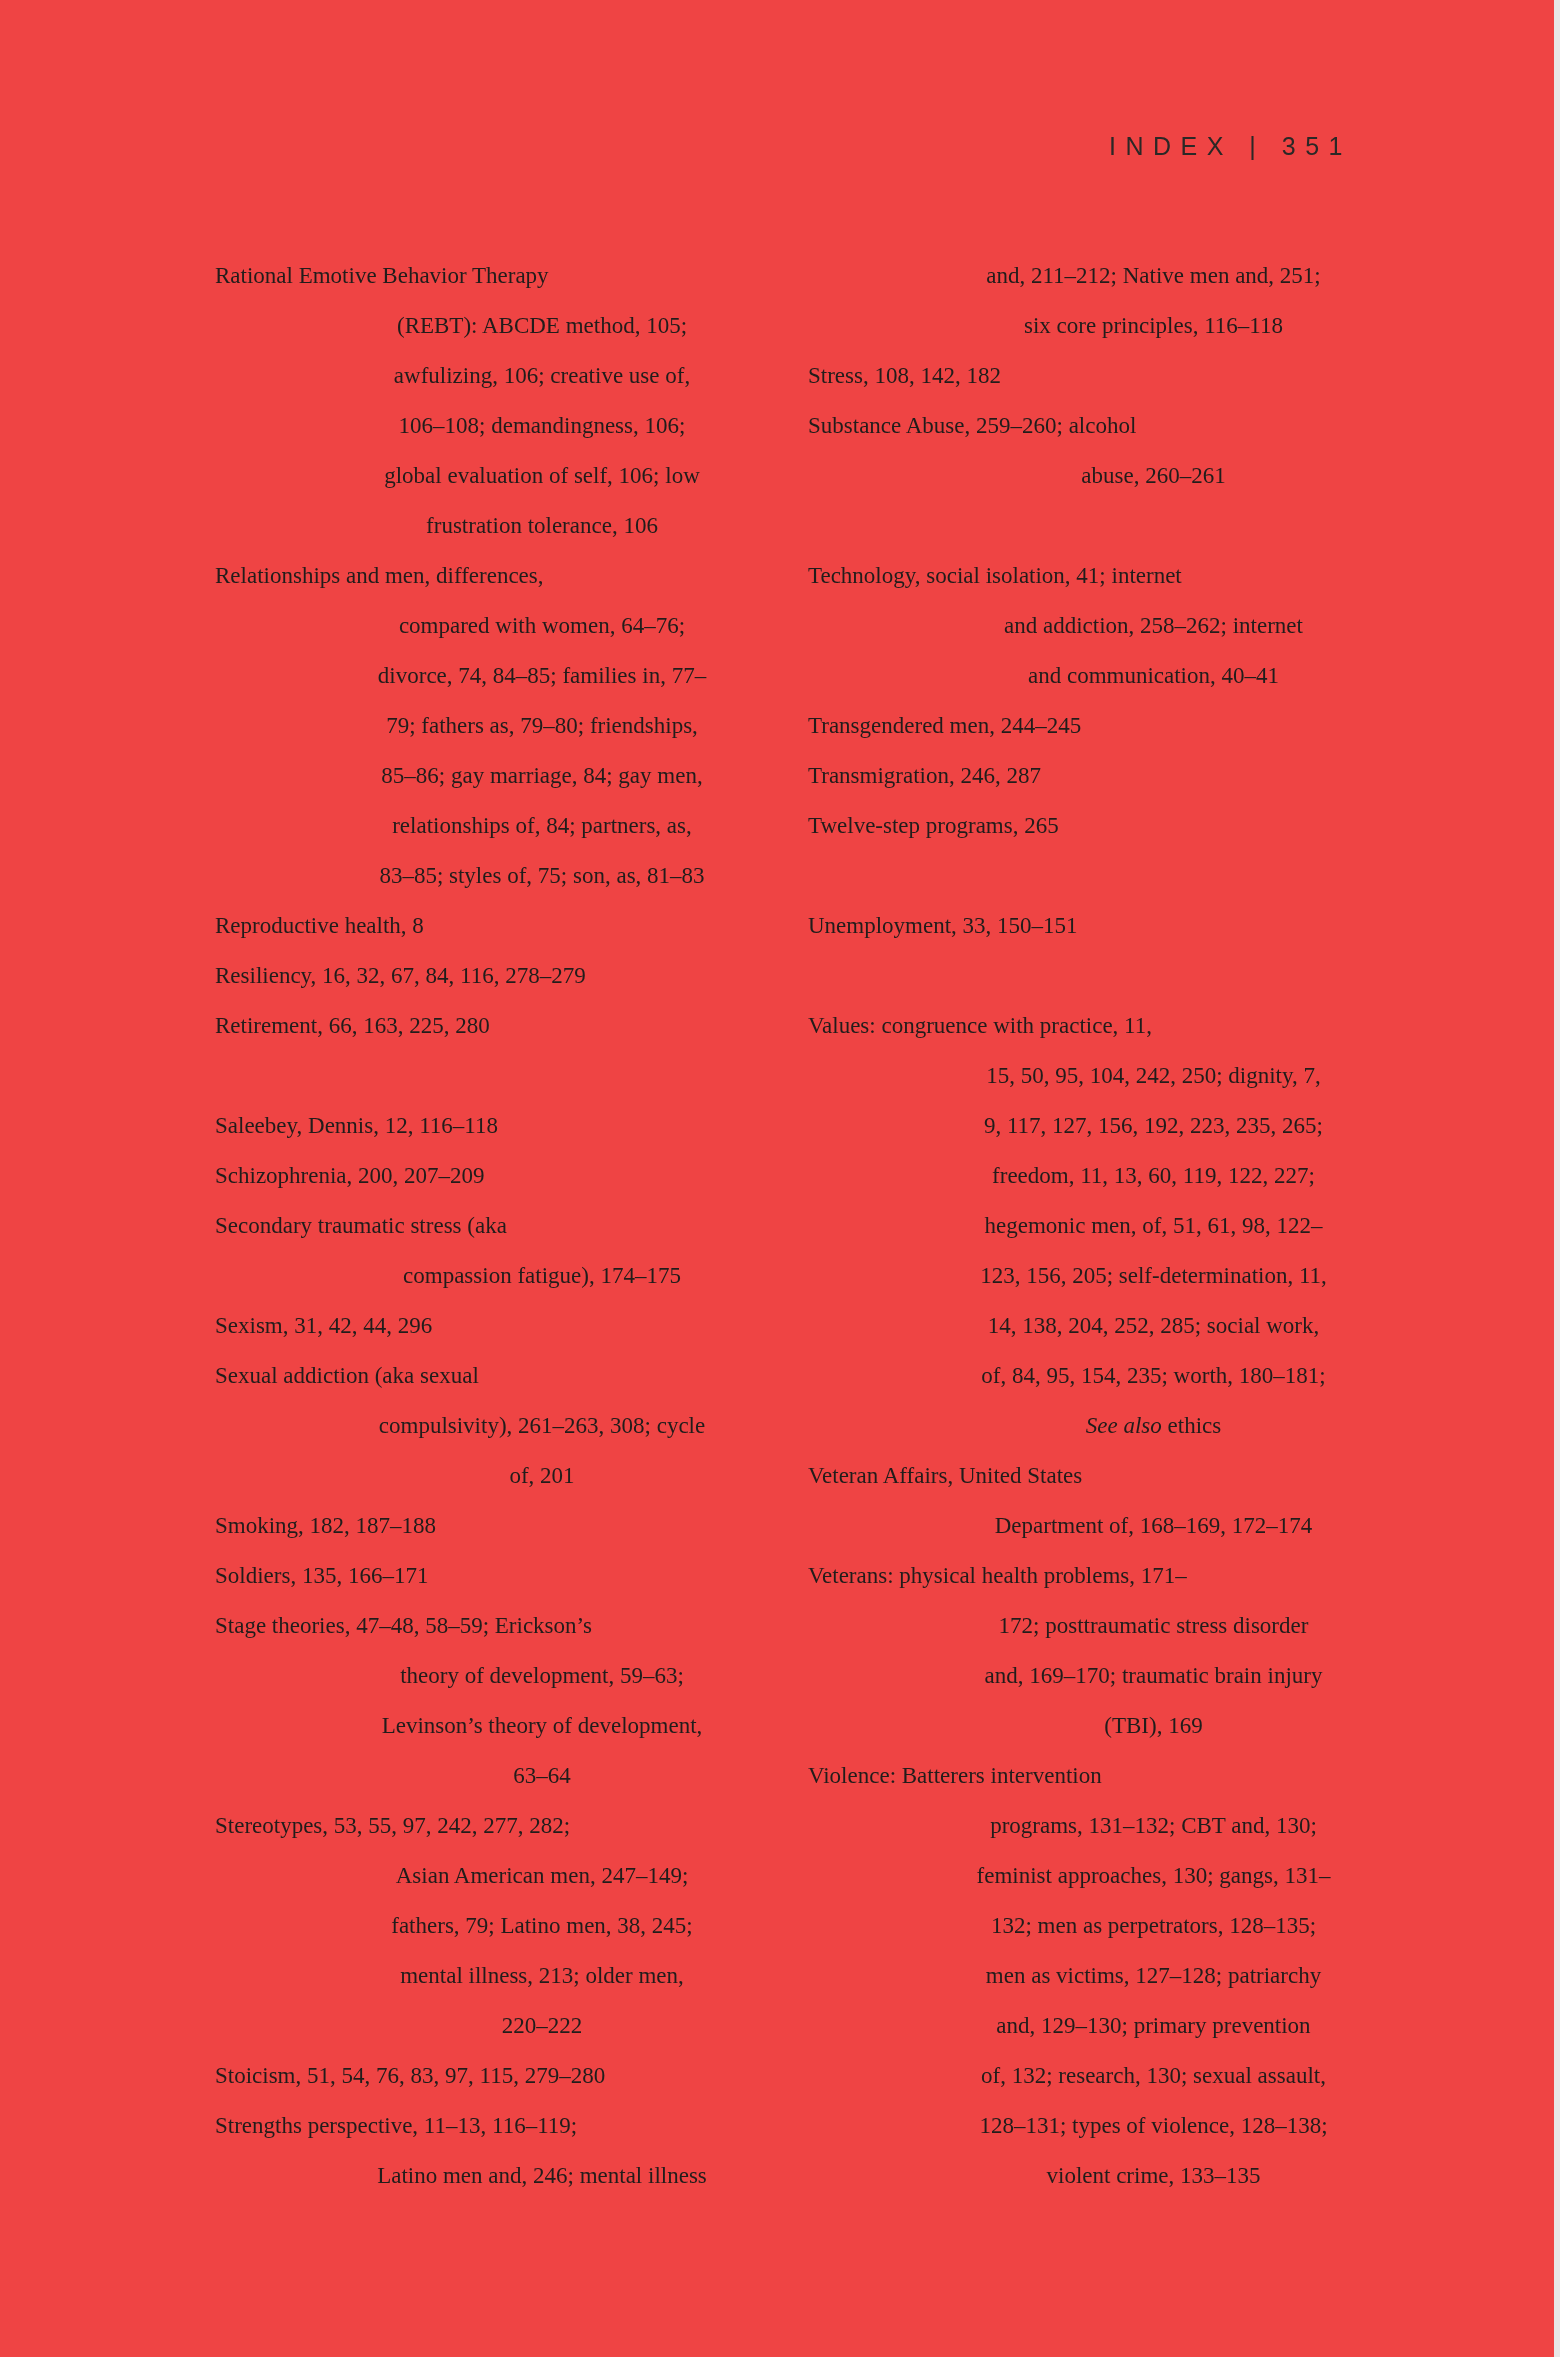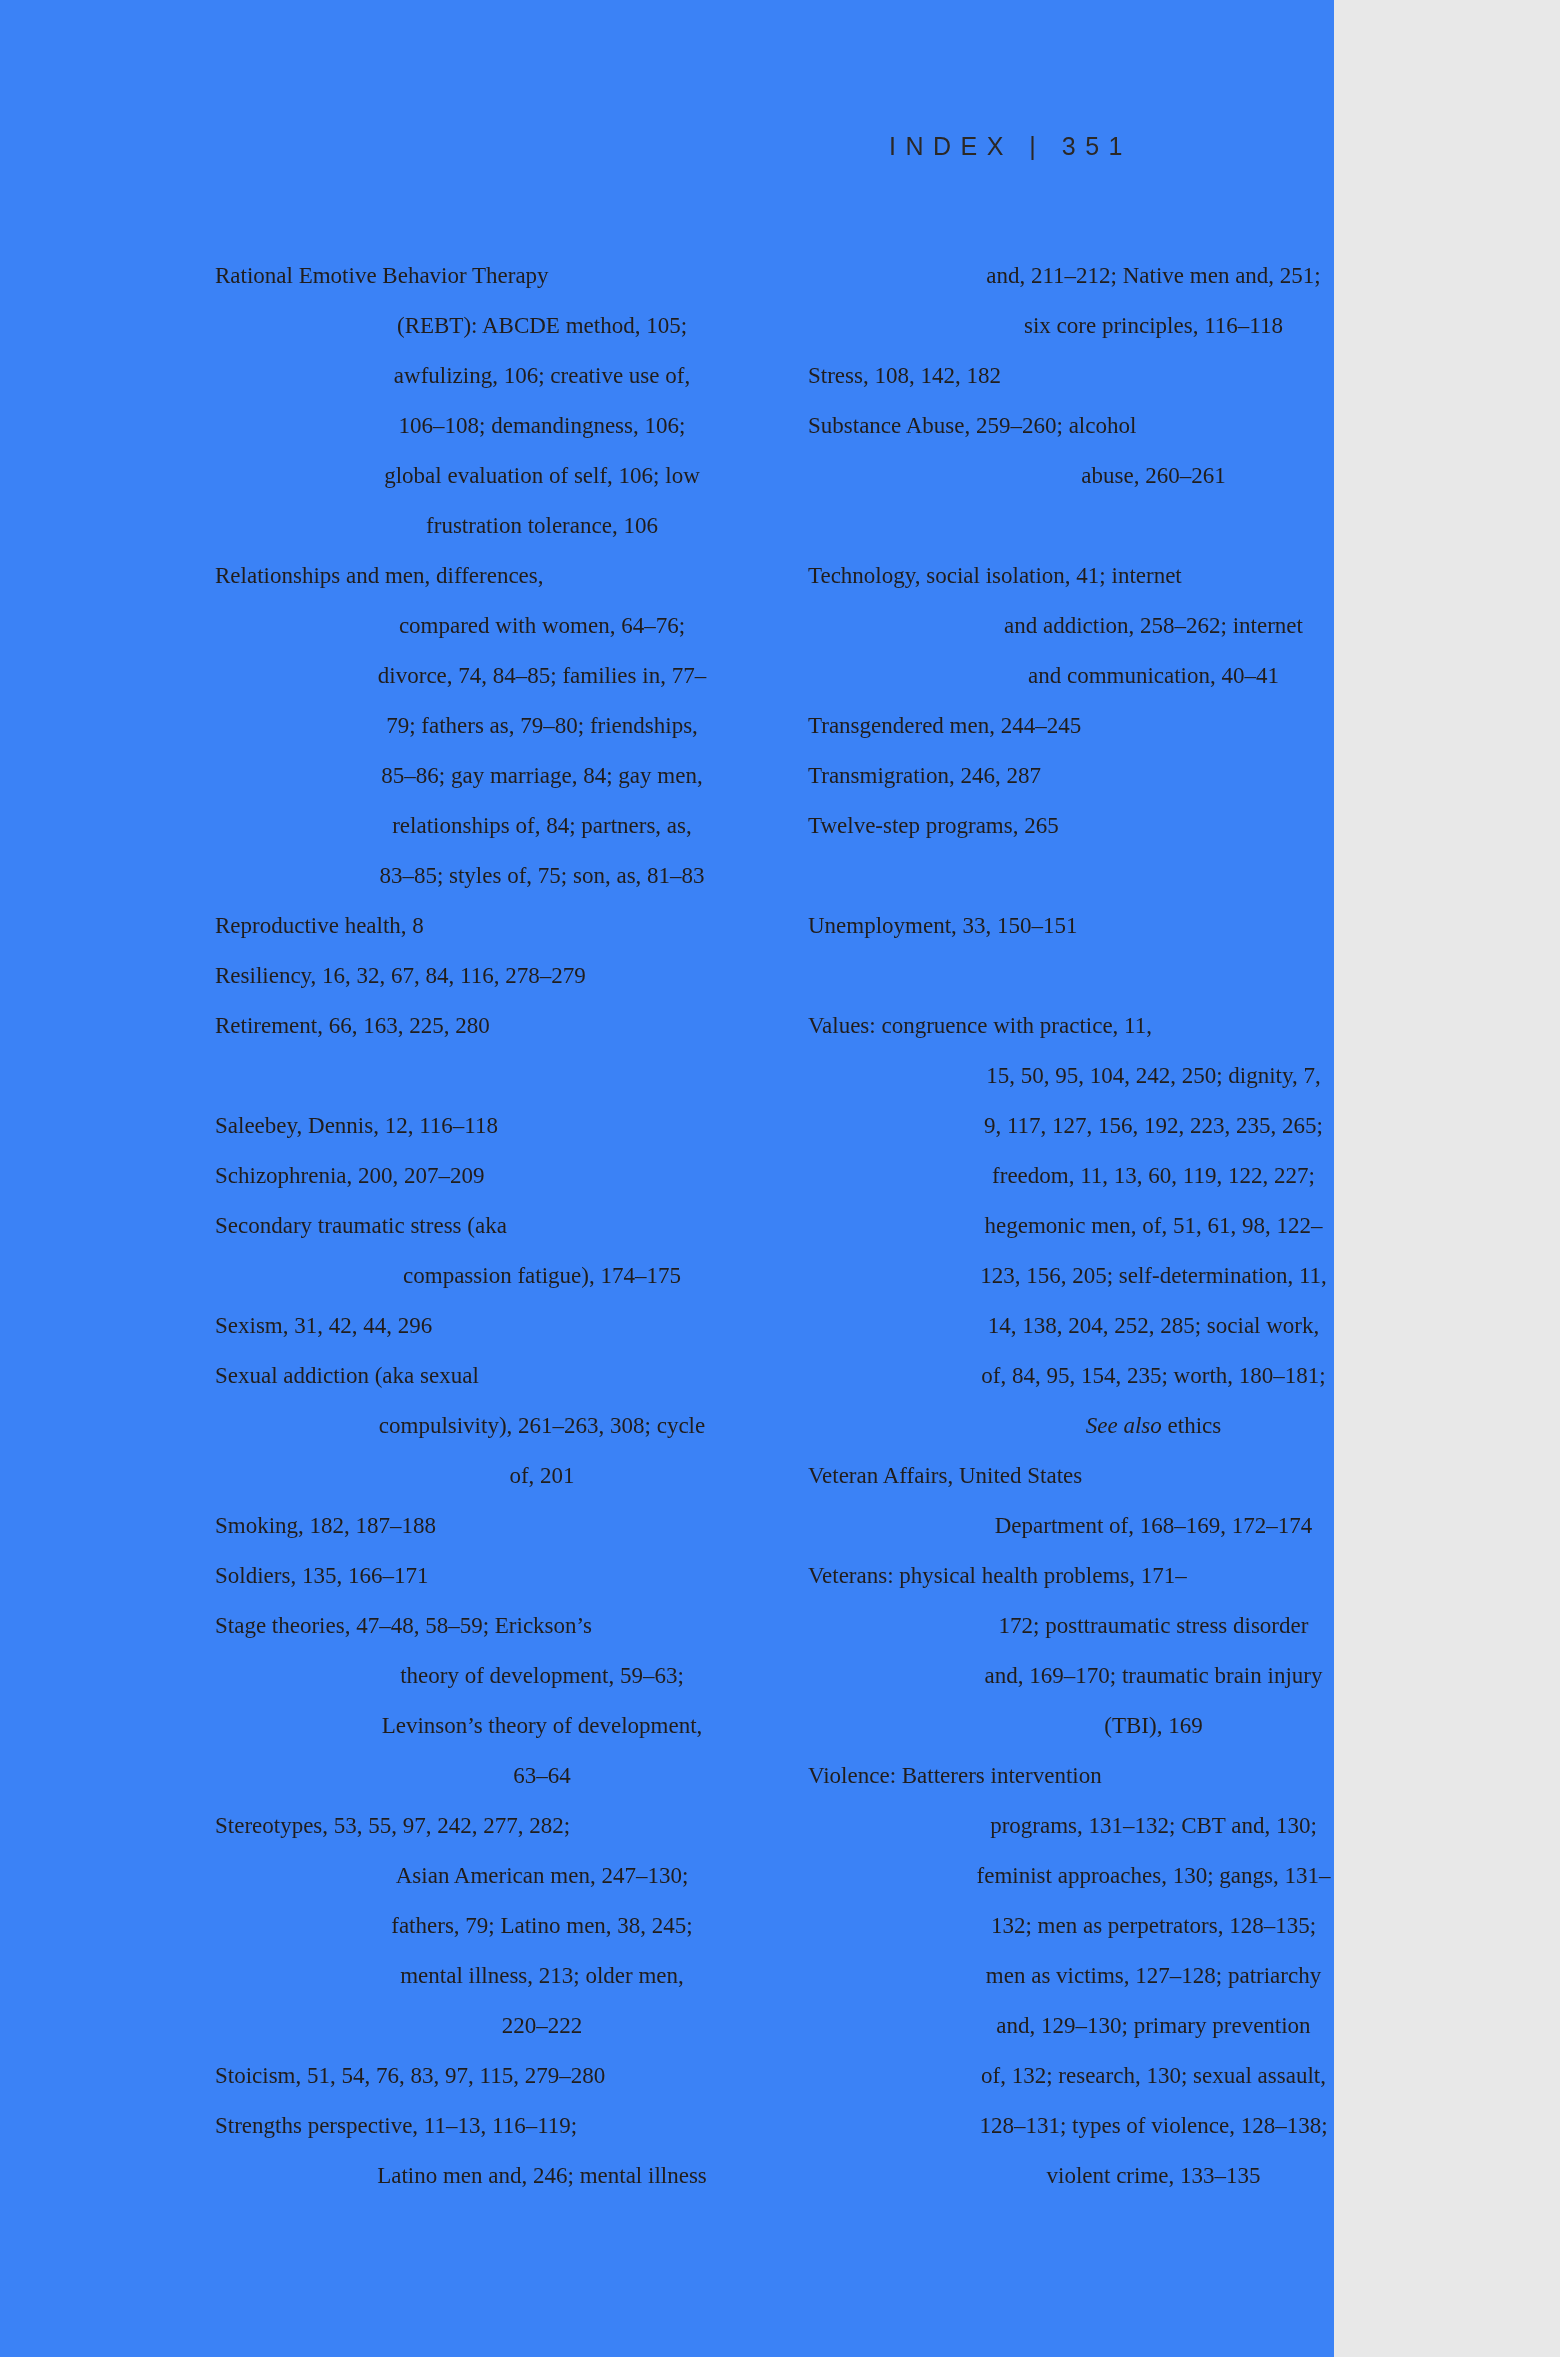--- a/index.html
+++ b/index.html
@@ -1,20 +1,20 @@
 <!DOCTYPE html>
 <html style="font-size:15px"><head>
 <meta charset="utf-8">
 <style>
   html, body { margin: 0; padding: 0; background: #e8e8e8; }
   .page {
     position: relative;
-    width: 1334px;
+    width: 1554px;
     height: 2357px;
-    background: #3b82f6;
+    background: #ef4444;
     overflow: hidden;
     font-family: "Liberation Serif", "DejaVu Serif", serif;
   }
   .running-header {
     position: absolute;
     top: 132px;
     right: 202px;
     font-family: "Liberation Sans", "DejaVu Sans", sans-serif;
     font-size: 25px;
     font-weight: 400;
@@ -68,21 +68,21 @@
       <div class="line">Sexual addiction (aka sexual</div>
       <div class="line indent">compulsivity), 261–263, 308; cycle</div>
       <div class="line indent">of, 201</div>
       <div class="line">Smoking, 182, 187–188</div>
       <div class="line">Soldiers, 135, 166–171</div>
       <div class="line">Stage theories, 47–48, 58–59; Erickson’s</div>
       <div class="line indent">theory of development, 59–63;</div>
       <div class="line indent">Levinson’s theory of development,</div>
       <div class="line indent">63–64</div>
       <div class="line">Stereotypes, 53, 55, 97, 242, 277, 282;</div>
-      <div class="line indent">Asian American men, 247–130;</div>
+      <div class="line indent">Asian American men, 247–149;</div>
       <div class="line indent">fathers, 79; Latino men, 38, 245;</div>
       <div class="line indent">mental illness, 213; older men,</div>
       <div class="line indent">220–222</div>
       <div class="line">Stoicism, 51, 54, 76, 83, 97, 115, 279–280</div>
       <div class="line">Strengths perspective, 11–13, 116–119;</div>
       <div class="line indent">Latino men and, 246; mental illness</div>
     </div>
 
   <div class="col col-right">
       <div class="line indent">and, 211–212; Native men and, 251;</div>

